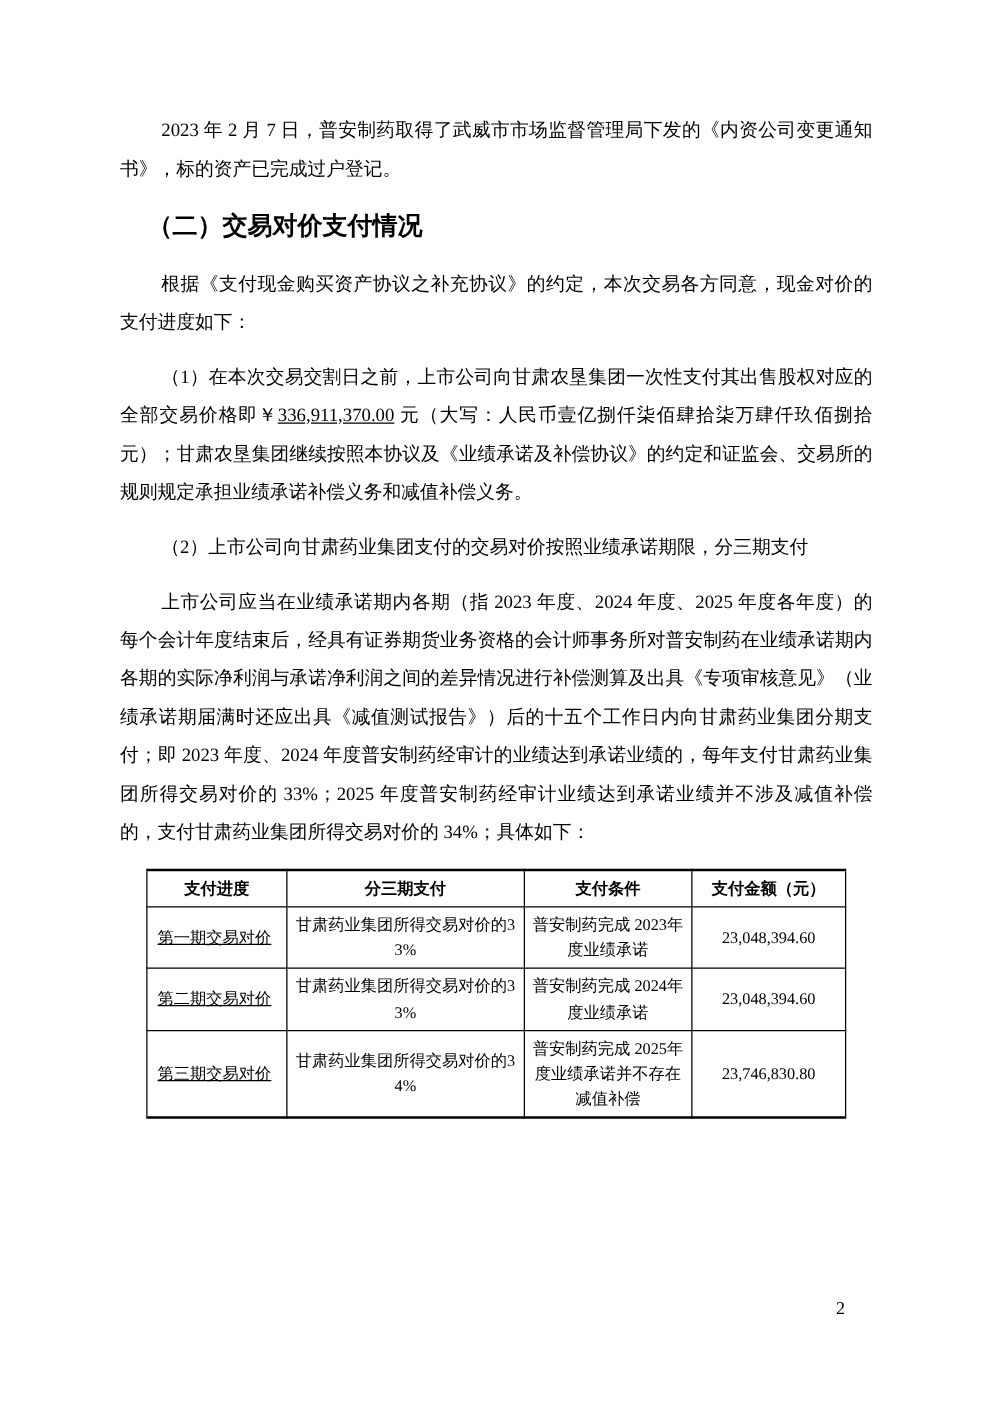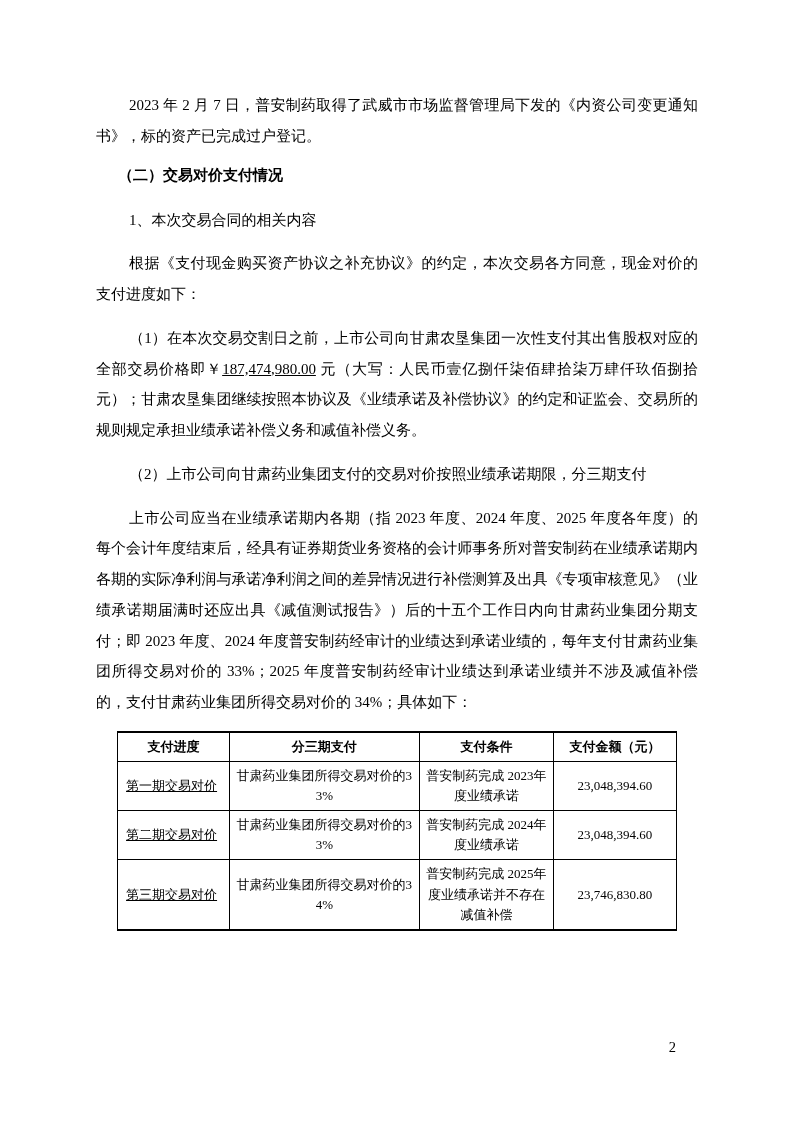--- a/index.html
+++ b/index.html
@@ -21,26 +21,26 @@
   }
   .para {
     font-size: 15px;
     line-height: 2.05;
     text-align: justify;
     text-indent: 2.2em;
     margin: 0 0 13px 0;
     word-break: break-all;
   }
   .section-heading {
-    font-size: 15px;
+    font-size: 20px;
     font-weight: bold;
     line-height: 1.6;
     margin: 11px 0 16px 0;
     padding-left: 22px;
-    font-family: Liberation Mono, monospace;
+    font-family: Liberation Serif, serif;
   }
   .underline-amount {
     text-decoration: underline;
   }
   .pay-table {
     width: 93%;
     margin: 6px auto 4px auto;
     border-collapse: collapse;
     border-top: 2px solid #000;
     border-bottom: 2px solid #000;
@@ -78,30 +78,27 @@
 <body>
 
 <div class="page">
 
   <p class="para">
     <span>2023 年 2 月 7 日，普安制药取得了武威市市场监督管理局下发的《内资公司变更通知书》，标的资产已完成过户登记。</span>
   </p>
 
   <h2 class="section-heading">（二）交易对价支付情况</h2>
 
-  <p class="para">
-    <span>1、本次交易合同的相关内容</span>
-  </p>
 
   <p class="para">
     <span>根据《支付现金购买资产协议之补充协议》的约定，本次交易各方同意，现金对价的支付进度如下：</span>
   </p>
 
   <p class="para">
-    <span>（1）在本次交易交割日之前，上市公司向甘肃农垦集团一次性支付其出售股权对应的全部交易价格即￥</span><span class="underline-amount">187,474,980.00</span><span> 元（大写：人民币壹亿捌仟柒佰肆拾柒万肆仟玖佰捌拾元）；甘肃农垦集团继续按照本协议及《业绩承诺及补偿协议》的约定和证监会、交易所的规则规定承担业绩承诺补偿义务和减值补偿义务。</span>
+    <span>（1）在本次交易交割日之前，上市公司向甘肃农垦集团一次性支付其出售股权对应的全部交易价格即￥</span><span class="underline-amount">336,911,370.00</span><span> 元（大写：人民币壹亿捌仟柒佰肆拾柒万肆仟玖佰捌拾元）；甘肃农垦集团继续按照本协议及《业绩承诺及补偿协议》的约定和证监会、交易所的规则规定承担业绩承诺补偿义务和减值补偿义务。</span>
   </p>
 
   <p class="para">
     <span>（2）上市公司向甘肃药业集团支付的交易对价按照业绩承诺期限，分三期支付</span>
   </p>
 
   <p class="para">
     <span>上市公司应当在业绩承诺期内各期（指 2023 年度、2024 年度、2025 年度各年度）的每个会计年度结束后，经具有证券期货业务资格的会计师事务所对普安制药在业绩承诺期内各期的实际净利润与承诺净利润之间的差异情况进行补偿测算及出具《专项审核意见》（业绩承诺期届满时还应出具《减值测试报告》）后的十五个工作日内向甘肃药业集团分期支付；即 2023 年度、2024 年度普安制药经审计的业绩达到承诺业绩的，每年支付甘肃药业集团所得交易对价的 33%；2025 年度普安制药经审计业绩达到承诺业绩并不涉及减值补偿的，支付甘肃药业集团所得交易对价的 34%；具体如下：</span>
   </p>
 

